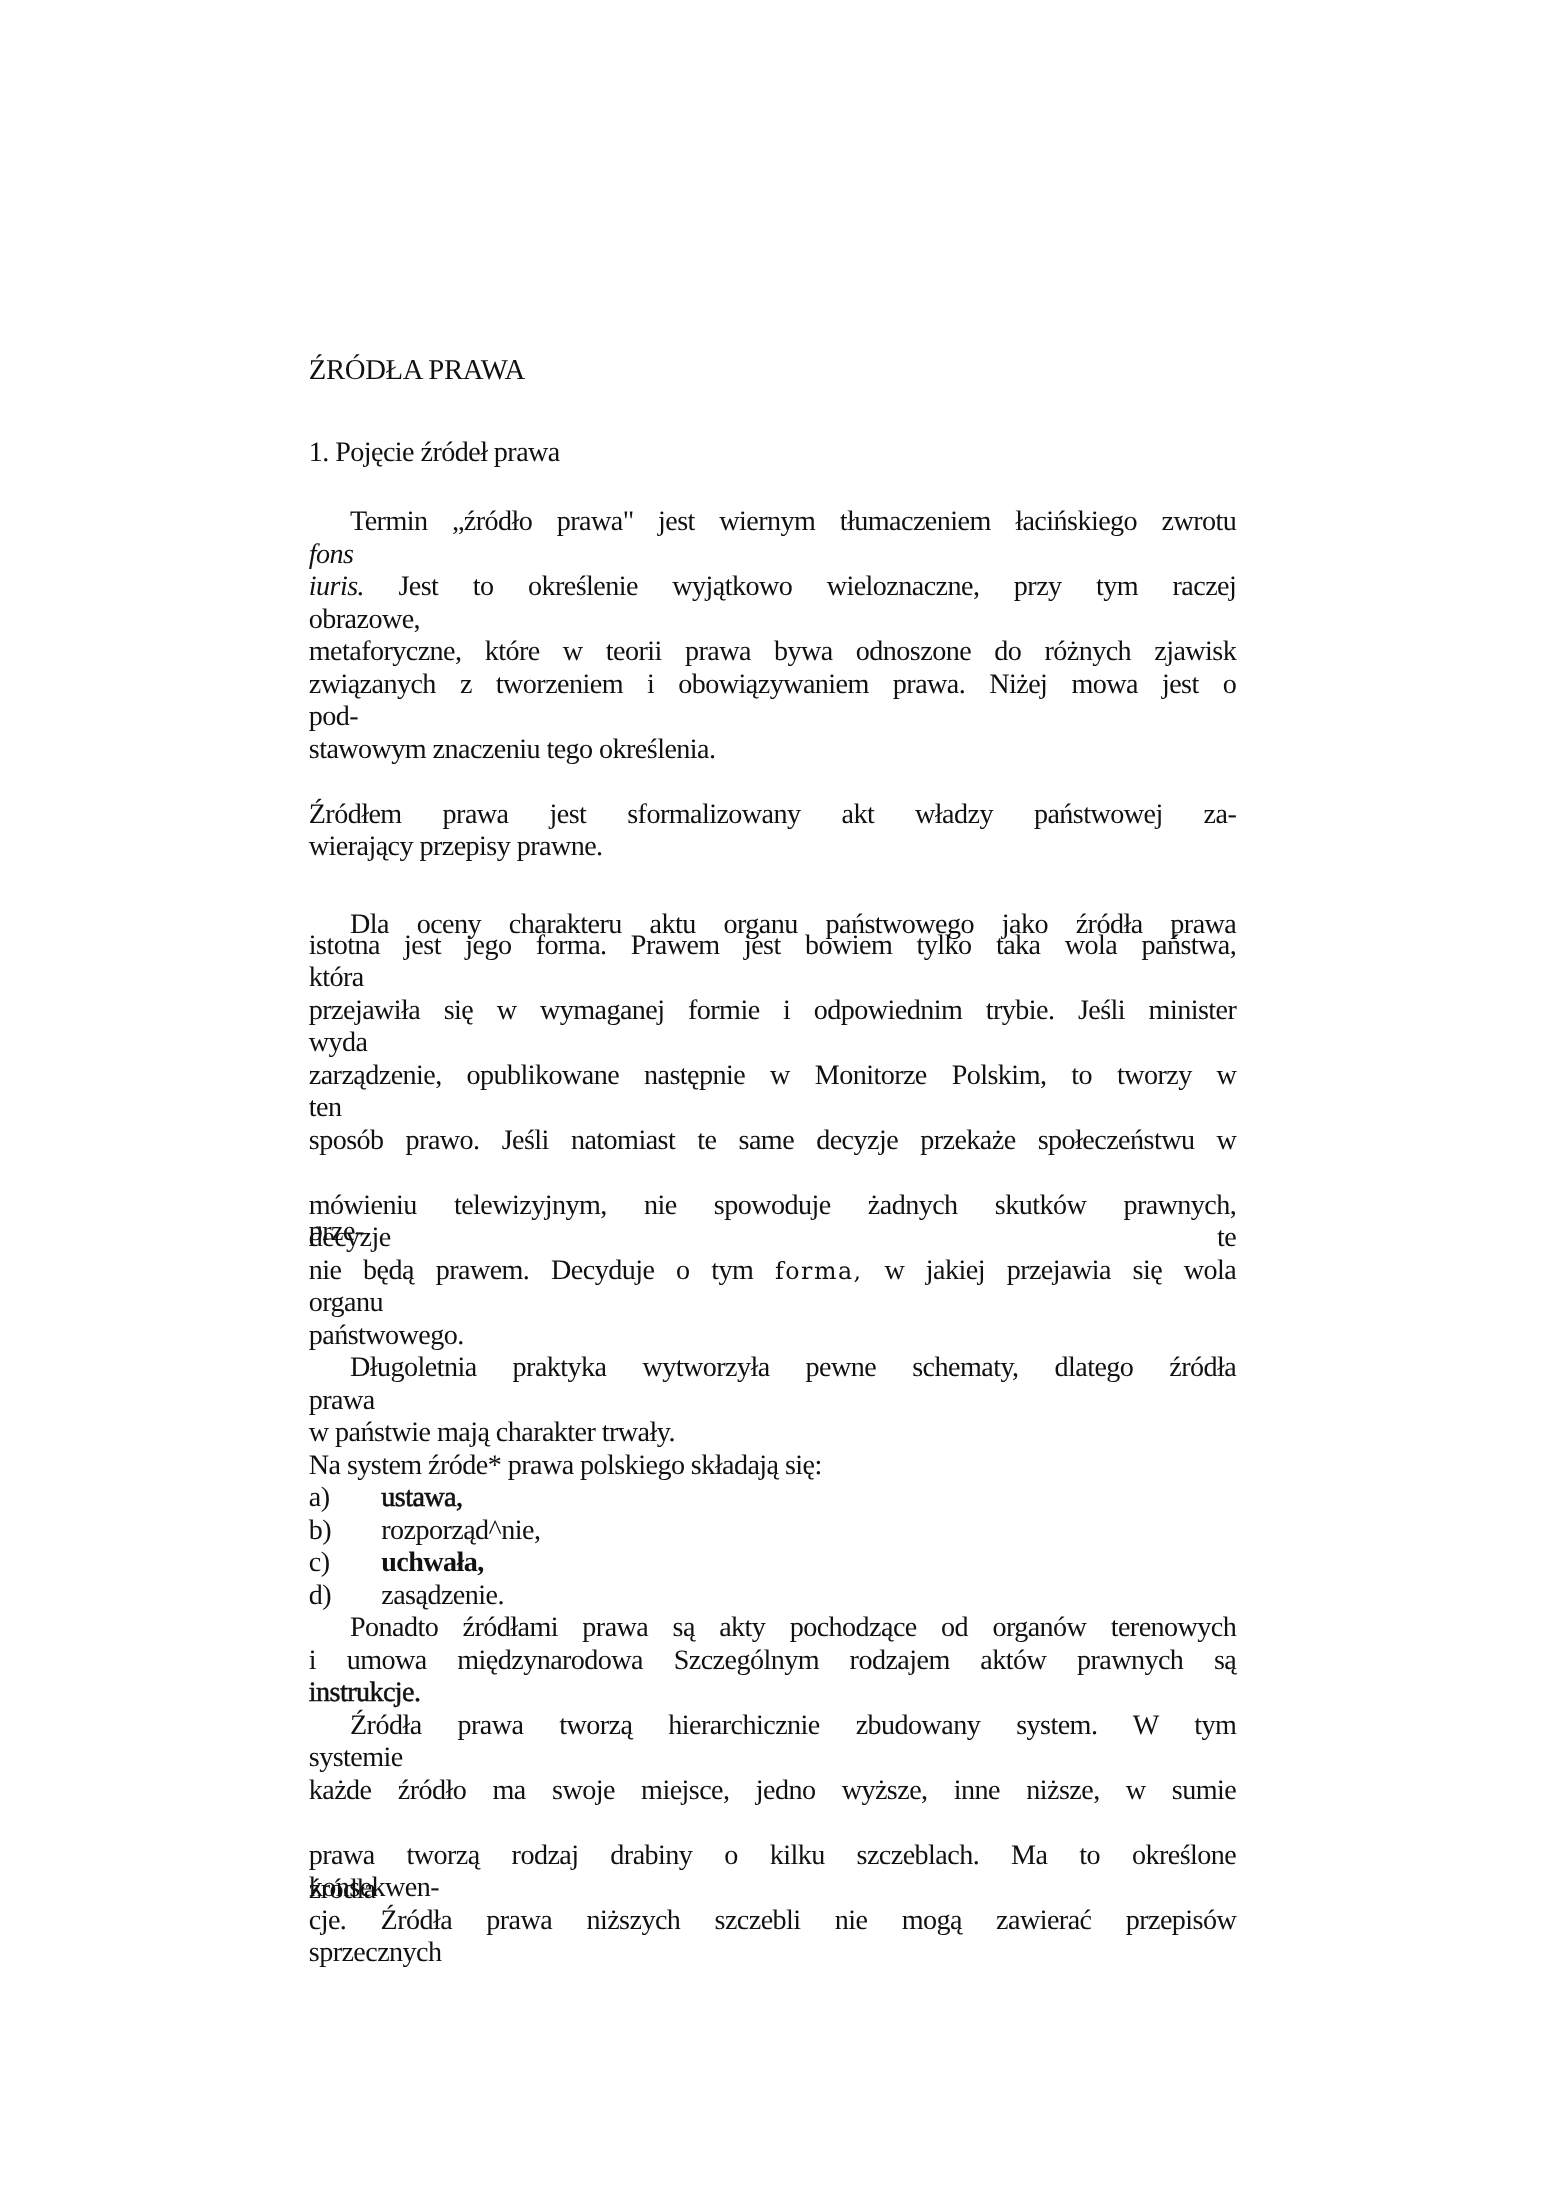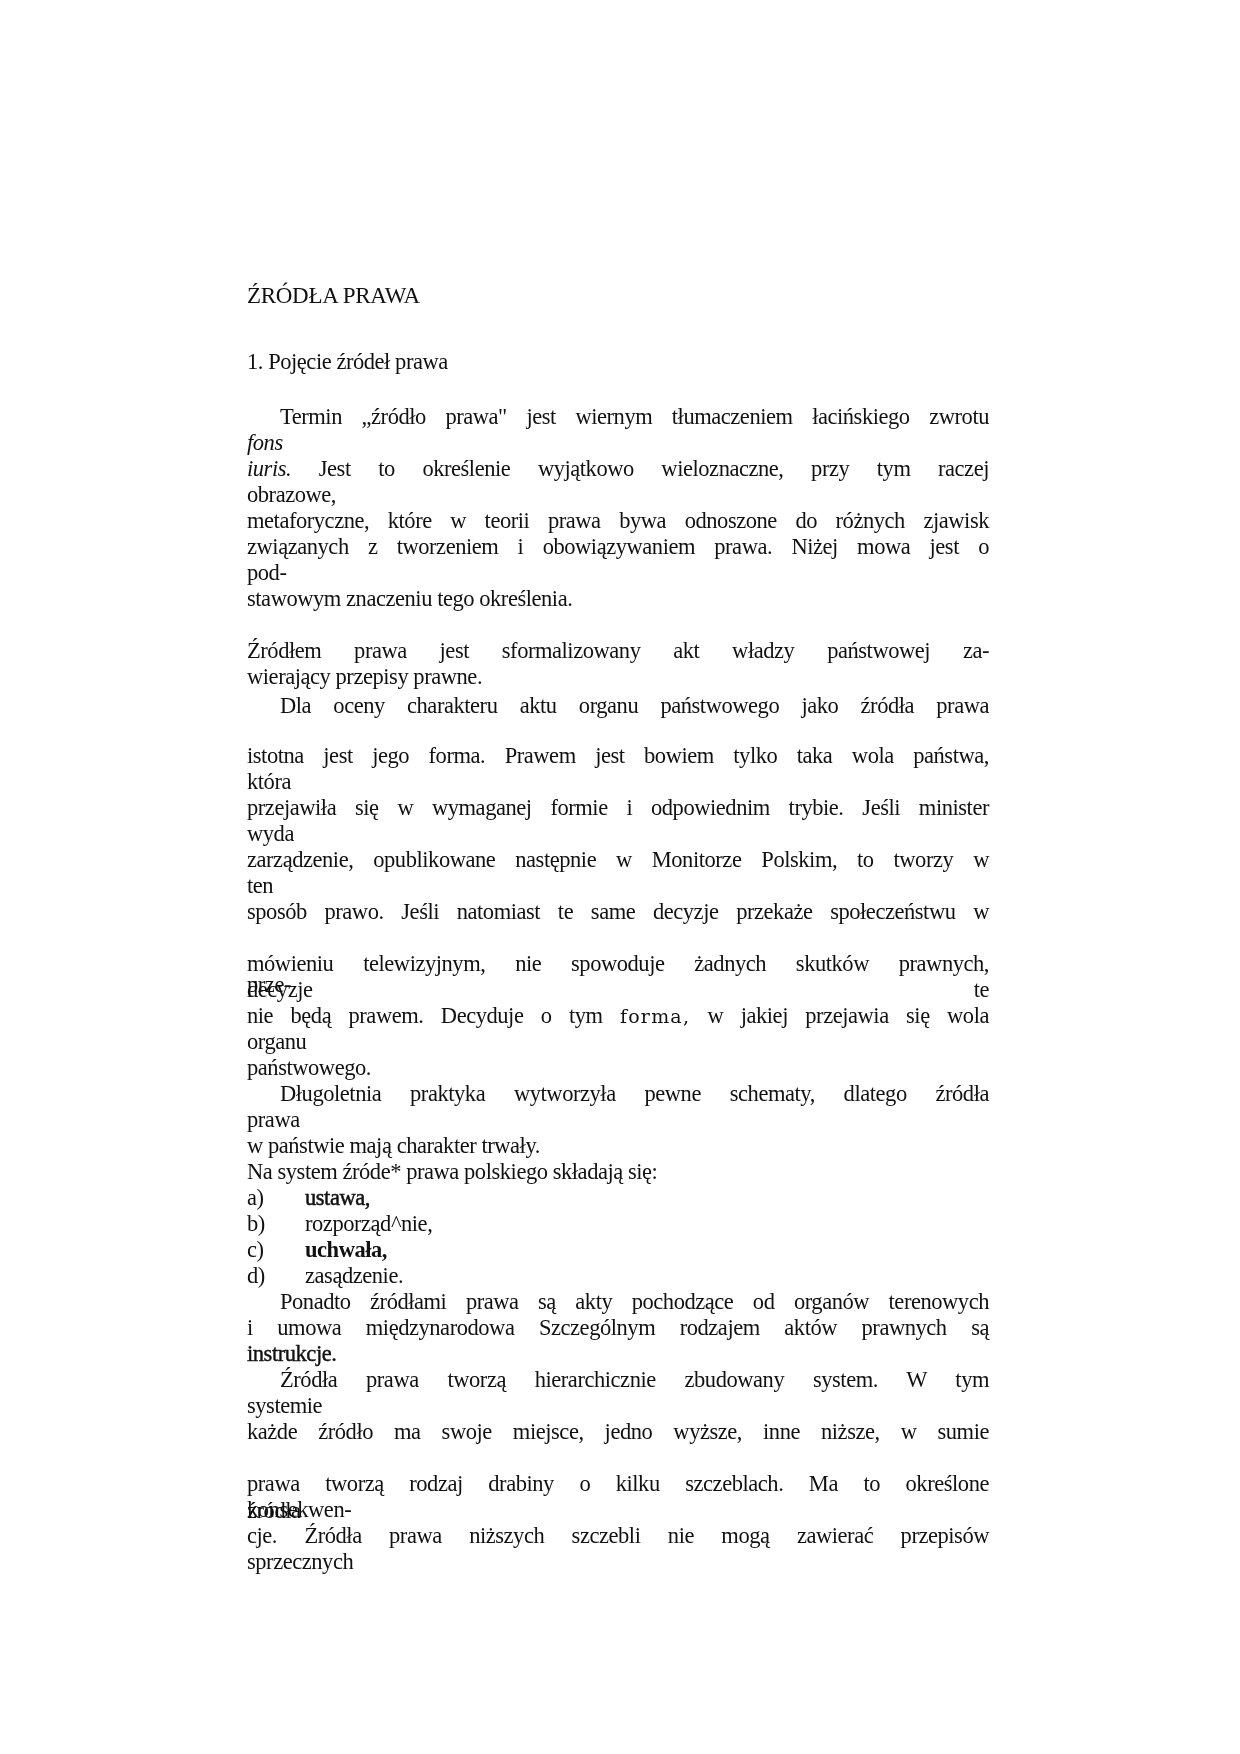--- a/index.html
+++ b/index.html
@@ -38,21 +38,21 @@
   <div class="ln j" style="top:456px"><span class="it">iuris.</span> <span>Jest to określenie wyjątkowo wieloznaczne, przy tym raczej</span></div>
   <div class="ln" style="top:482px">obrazowe,</div>
   <div class="ln j" style="top:508px">metaforyczne, które w teorii prawa bywa odnoszone do różnych zjawisk</div>
   <div class="ln j" style="top:534px">związanych z tworzeniem i obowiązywaniem prawa. Niżej mowa jest o</div>
   <div class="ln" style="top:560px">pod-</div>
   <div class="ln" style="top:586px">stawowym znaczeniu tego określenia.</div>
 
   <div class="ln j" style="top:638px">Źródłem prawa jest sformalizowany akt władzy państwowej za-</div>
   <div class="ln" style="top:664px">wierający przepisy prawne.</div>
 
-  <div class="ln j ind" style="top:693px">Dla oceny charakteru aktu organu państwowego jako źródła prawa</div>
+  <div class="ln j ind" style="top:726px">Dla oceny charakteru aktu organu państwowego jako źródła prawa</div>
   <div class="ln" style="top:769px">która</div>
   <div class="ln j" style="top:743px">istotna jest jego forma. Prawem jest bowiem tylko taka wola państwa,</div>
   <div class="ln j" style="top:795px">przejawiła się w wymaganej formie i odpowiednim trybie. Jeśli minister</div>
   <div class="ln" style="top:821px">wyda</div>
   <div class="ln" style="top:873px">ten</div>
   <div class="ln j" style="top:847px">zarządzenie, opublikowane następnie w Monitorze Polskim, to tworzy w</div>
   <div class="ln j" style="top:899px">sposób prawo. Jeśli natomiast te same decyzje przekaże społeczeństwu w</div>
   <div class="ln" style="top:972px">prze-</div>
   <div class="ln j" style="top:951px">mówieniu telewizyjnym, nie spowoduje żadnych skutków prawnych,</div>
   <div class="ln j" style="top:977px"><span>decyzje</span> <span>te</span></div>

